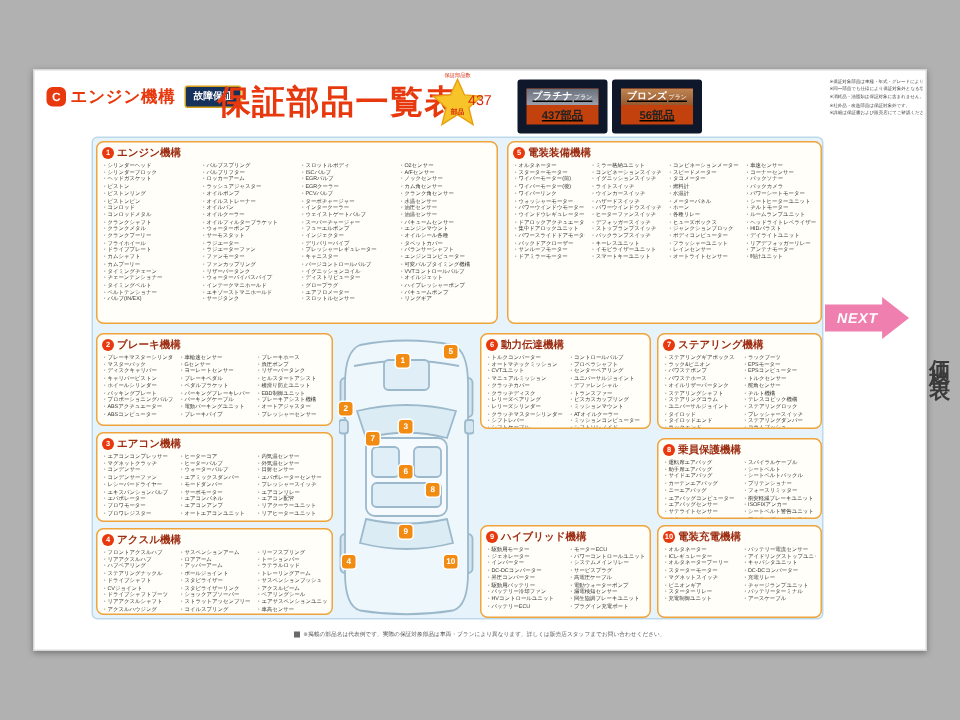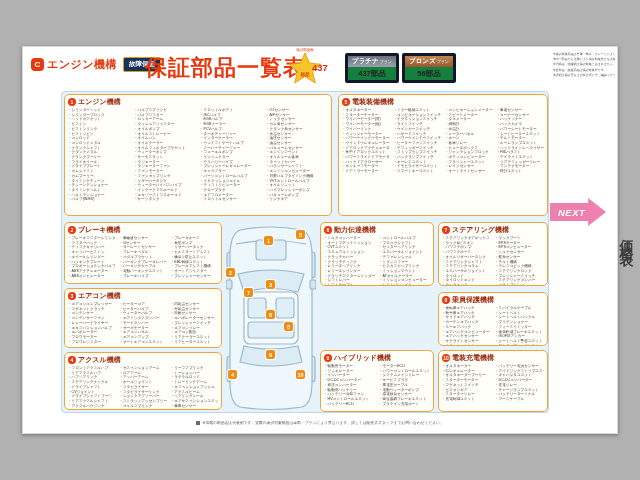--- a/index.html
+++ b/index.html
@@ -27,24 +27,24 @@
     padding:2px 5px;border-radius:2px;border:1px solid #d4a017;margin-left:3px;
   }
   .page-title{
     position:absolute;left:122px;top:6px;margin:0;
     color:#e8380d;font-size:22px;font-weight:bold;letter-spacing:1px;
   }
   .star-wrap{position:absolute;left:262px;top:1px;width:40px;text-align:center;}
   .star-note{font-size:3.5px;color:#d92c0d;white-space:nowrap;}
   .star{position:relative;width:34px;height:32px;margin:0 auto;}
   .star svg{position:absolute;left:0;top:0;}
-  .star-count{position:absolute;left:0;right:0;top:10px;font-size:9.5px;font-weight:bold;color:#d92c0d;padding-left:24px;}
+  .star-count{position:absolute;left:0;right:0;top:10px;font-size:9.5px;font-weight:normal;color:#d92c0d;padding-left:24px;}
   .star-unit{position:absolute;left:0;right:0;top:20px;font-size:4.5px;font-weight:bold;color:#d92c0d;}
   .plans{position:absolute;left:322px;top:6px;display:flex;gap:3px;}
-  .plan{width:48px;border:3px solid #0f172a;border-radius:2px;overflow:hidden;background:#15803d;}
+  .plan{width:48px;border:6px solid #0f172a;border-radius:2px;overflow:hidden;background:#c2410c;text-decoration:underline;}
   .plan-h{height:11px;display:flex;align-items:center;justify-content:center;gap:1px;color:#fff;}
   .plan-name{font-size:6.5px;font-weight:bold;}
   .plan-suffix{font-size:4px;}
   .plan-count{height:13px;display:flex;align-items:center;justify-content:center;font-size:7.5px;font-weight:bold;color:#222;}
   .plan0 .plan-h{background:linear-gradient(#6a707b,#9aa1ac);}
   .plan1 .plan-h{background:linear-gradient(#e3b23a,#c78f15);}
   .plan2 .plan-h{background:linear-gradient(#b9bfc6,#8f969e);}
   .plan3 .plan-h{background:linear-gradient(#c08552,#96592f);}
   .hdr-notes{position:absolute;left:530px;top:5px;width:62px;font-size:3px;line-height:4.2px;color:#444;}
   .hdr-notes div{margin-bottom:1px;}

